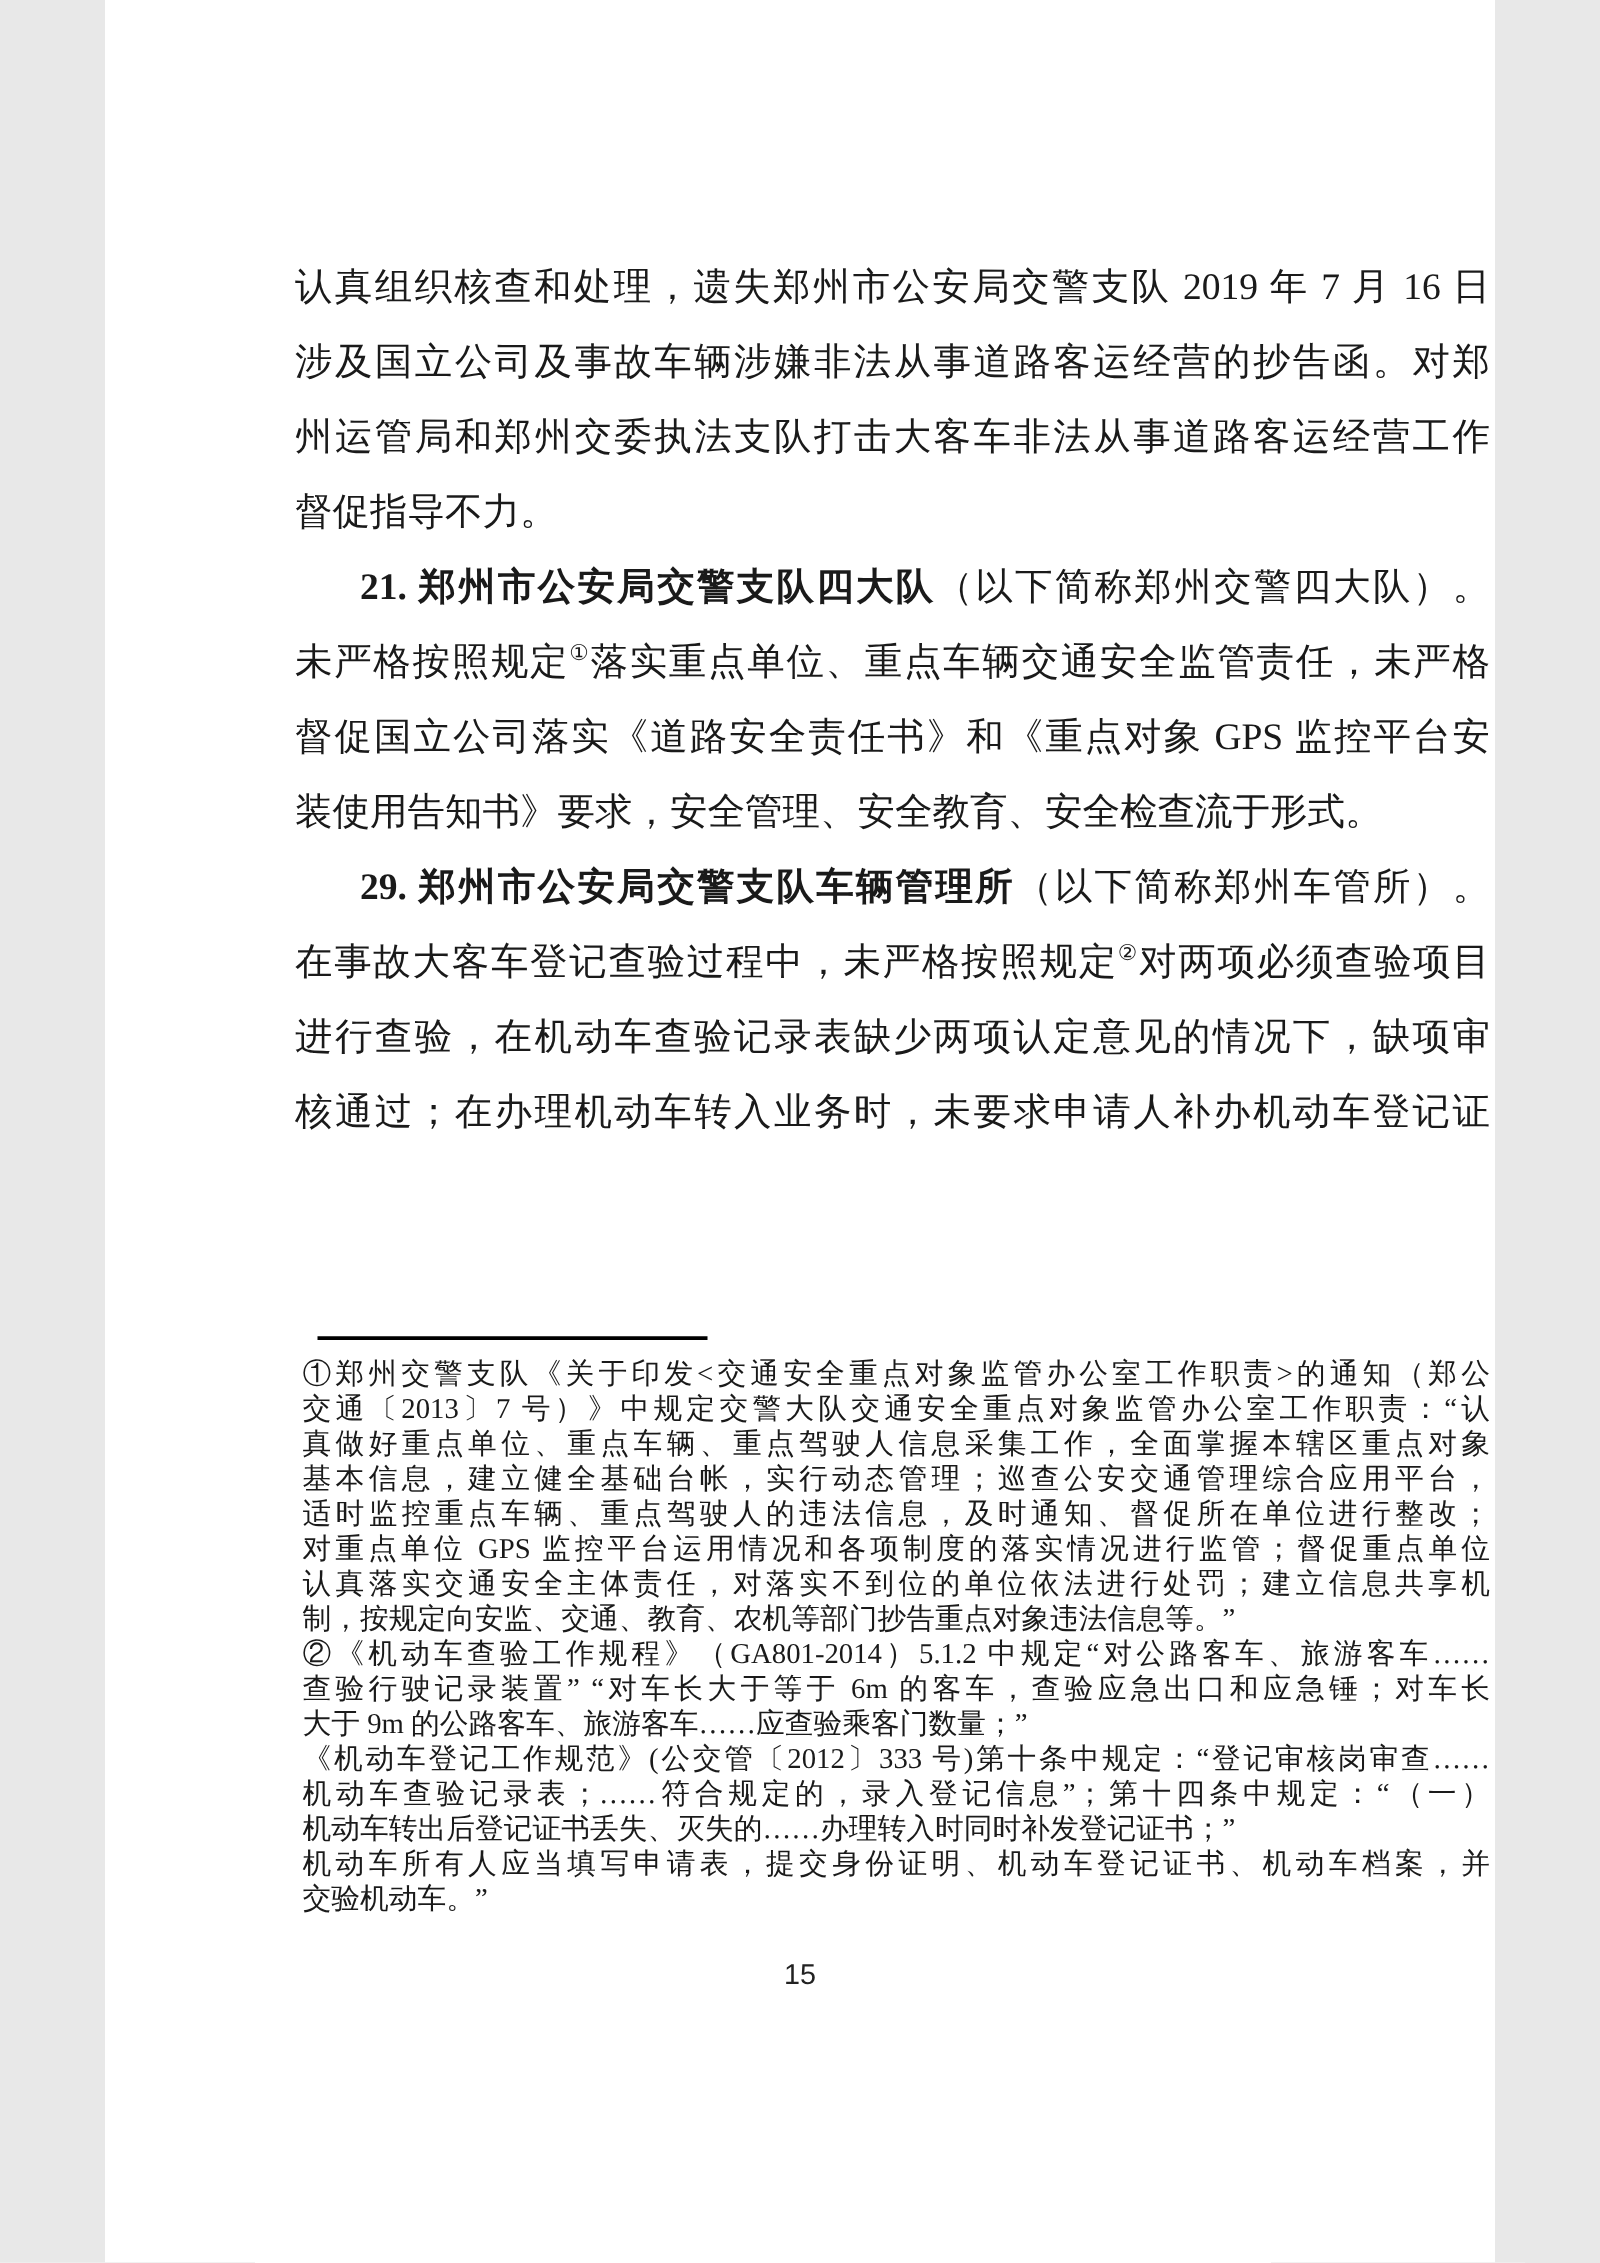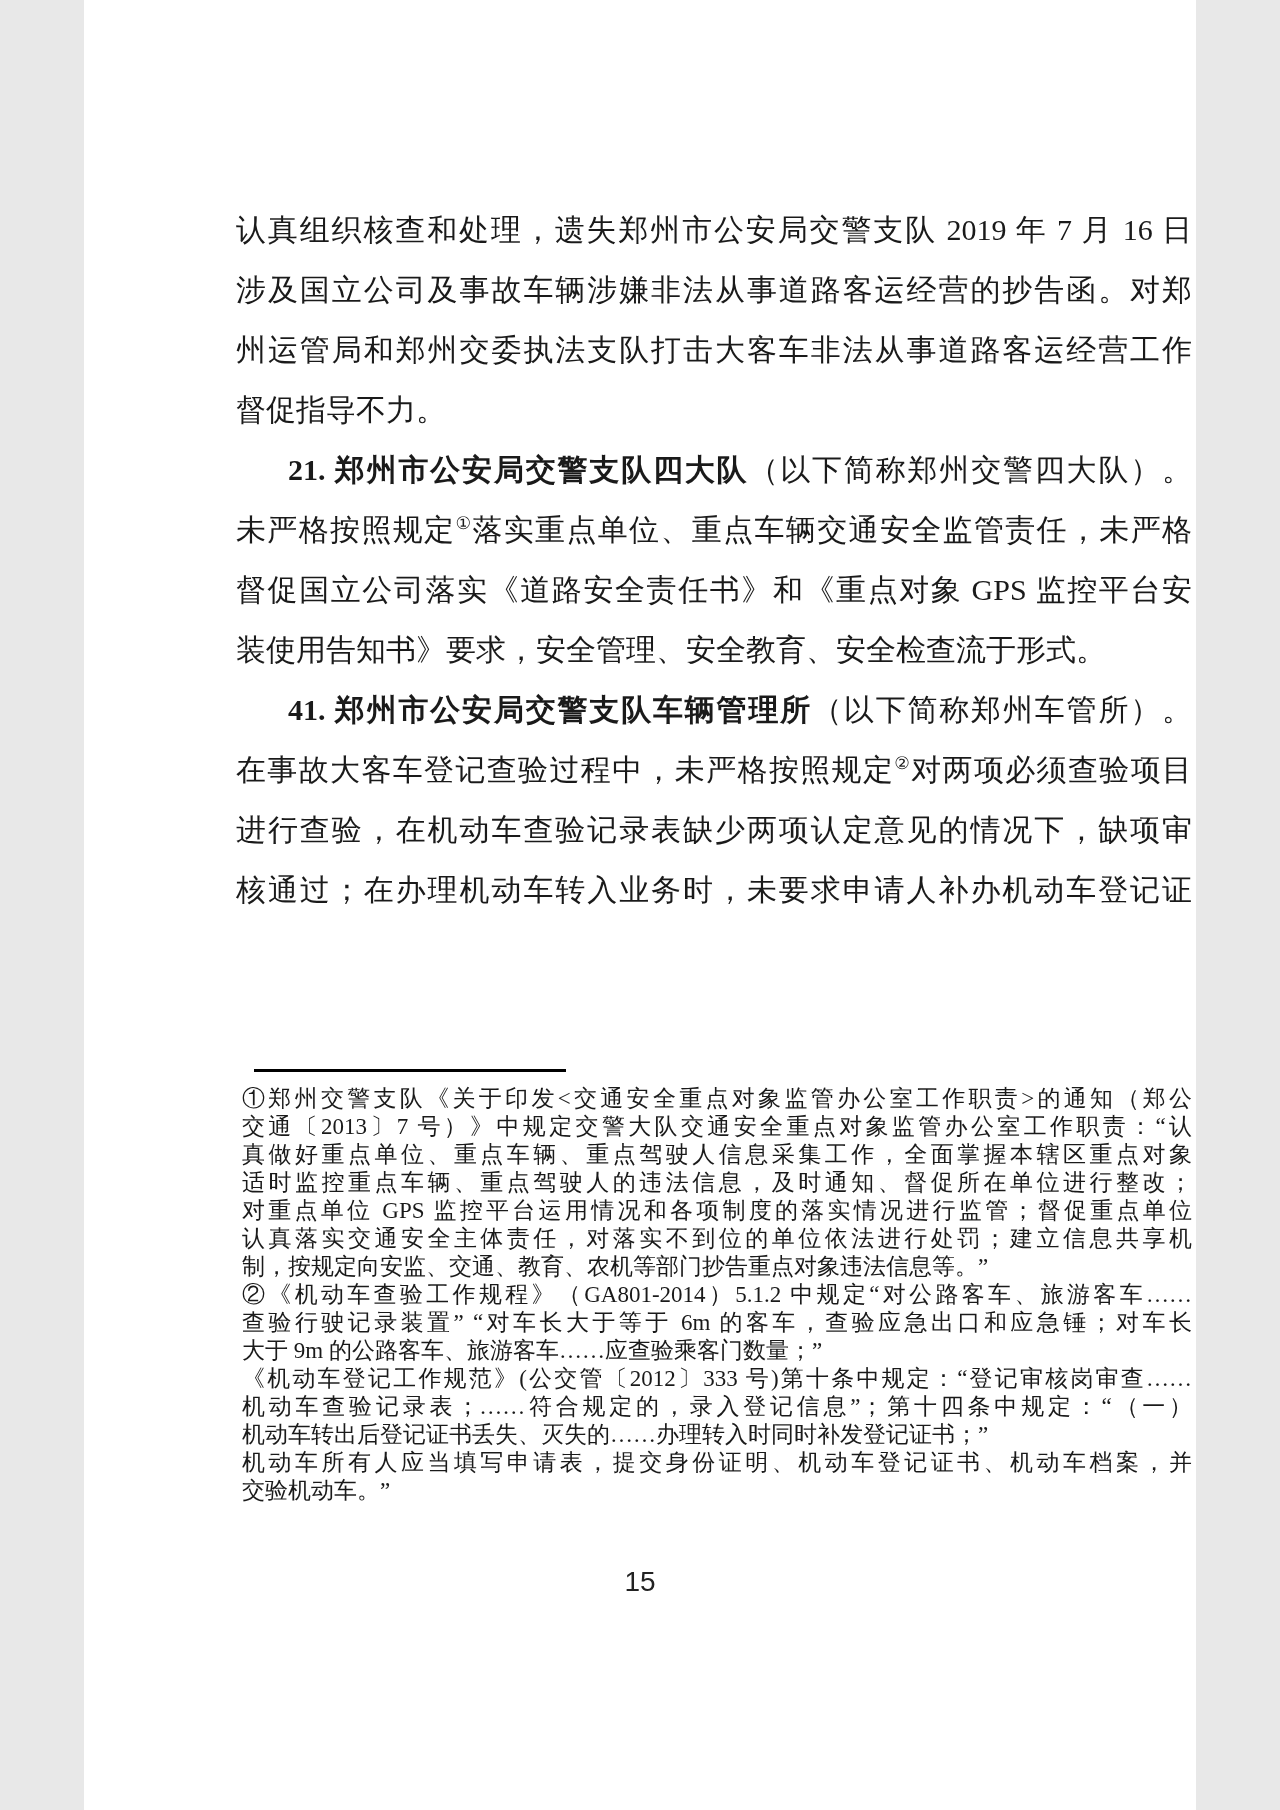--- a/index.html
+++ b/index.html
@@ -55,50 +55,51 @@
     overflow: hidden;
     white-space: nowrap;
   }
   .fline.full { text-align-last: justify; }
   .page-number {
     position: absolute;
     left: 0;
     top: 1566px;
     width: 100%;
     text-align: center;
-    font-size: 28px;
+    font-size: 23px;
     font-family: "Liberation Sans", sans-serif;
     color: #222;
   }
 </style>
 </head>
 <body>
 
 <div class="page">
   <div class="body-text">
       <div class="line full"><span>认真组织核查和处理，遗失郑州市公安局交警支队 2019 年 7 月 16 日</span></div>
       <div class="line full"><span>涉及国立公司及事故车辆涉嫌非法从事道路客运经营的抄告函。对郑</span></div>
       <div class="line full"><span>州运管局和郑州交委执法支队打击大客车非法从事道路客运经营工作</span></div>
       <div class="line"><span>督促指导不力。</span></div>
       <div class="line full indent"><span class="run-b">21. 郑州市公安局交警支队四大队</span><span>（以下简称郑州交警四大队）。</span></div>
       <div class="line full"><span>未严格按照规定</span><span class="sup">①</span><span>落实重点单位、重点车辆交通安全监管责任，未严格</span></div>
       <div class="line full"><span>督促国立公司落实《道路安全责任书》和《重点对象 GPS 监控平台安</span></div>
       <div class="line"><span>装使用告知书》要求，安全管理、安全教育、安全检查流于形式。</span></div>
-      <div class="line full indent"><span class="run-b">41. 郑州市公安局交警支队车辆管理所</span><span>（以下简称郑州车管所）。</span></div>
+      <div class="line full indent"><span class="run-b">29. 郑州市公安局交警支队车辆管理所</span><span>（以下简称郑州车管所）。</span></div>
       <div class="line full"><span>在事故大客车登记查验过程中，未严格按照规定</span><span class="sup">②</span><span>对两项必须查验项目</span></div>
       <div class="line full"><span>进行查验，在机动车查验记录表缺少两项认定意见的情况下，缺项审</span></div>
       <div class="line full"><span>核通过；在办理机动车转入业务时，未要求申请人补办机动车登记证</span></div>
     </div>
 
   <div class="footnote-sep"></div>
 
   <div class="footnotes">
       <div class="fline full"><span>①郑州交警支队《关于印发&lt;交通安全重点对象监管办公室工作职责&gt;的通知（郑公</span></div>
       <div class="fline full"><span>交通〔2013〕7 号）》中规定交警大队交通安全重点对象监管办公室工作职责：“认</span></div>
       <div class="fline full"><span>真做好重点单位、重点车辆、重点驾驶人信息采集工作，全面掌握本辖区重点对象</span></div>
+      <div class="fline full"><span>基本信息，建立健全基础台帐，实行动态管理；巡查公安交通管理综合应用平台，</span></div>
       <div class="fline full"><span>适时监控重点车辆、重点驾驶人的违法信息，及时通知、督促所在单位进行整改；</span></div>
       <div class="fline full"><span>对重点单位 GPS 监控平台运用情况和各项制度的落实情况进行监管；督促重点单位</span></div>
       <div class="fline full"><span>认真落实交通安全主体责任，对落实不到位的单位依法进行处罚；建立信息共享机</span></div>
       <div class="fline"><span>制，按规定向安监、交通、教育、农机等部门抄告重点对象违法信息等。”</span></div>
       <div class="fline full"><span>②《机动车查验工作规程》（GA801-2014）5.1.2 中规定“对公路客车、旅游客车……</span></div>
       <div class="fline full"><span>查验行驶记录装置” “对车长大于等于 6m 的客车，查验应急出口和应急锤；对车长</span></div>
       <div class="fline"><span>大于 9m 的公路客车、旅游客车……应查验乘客门数量；”</span></div>
       <div class="fline full"><span>《机动车登记工作规范》(公交管〔2012〕333 号)第十条中规定：“登记审核岗审查……</span></div>
       <div class="fline full"><span>机动车查验记录表；……符合规定的，录入登记信息”；第十四条中规定：“（一）</span></div>
       <div class="fline"><span>机动车转出后登记证书丢失、灭失的……办理转入时同时补发登记证书；”</span></div>

